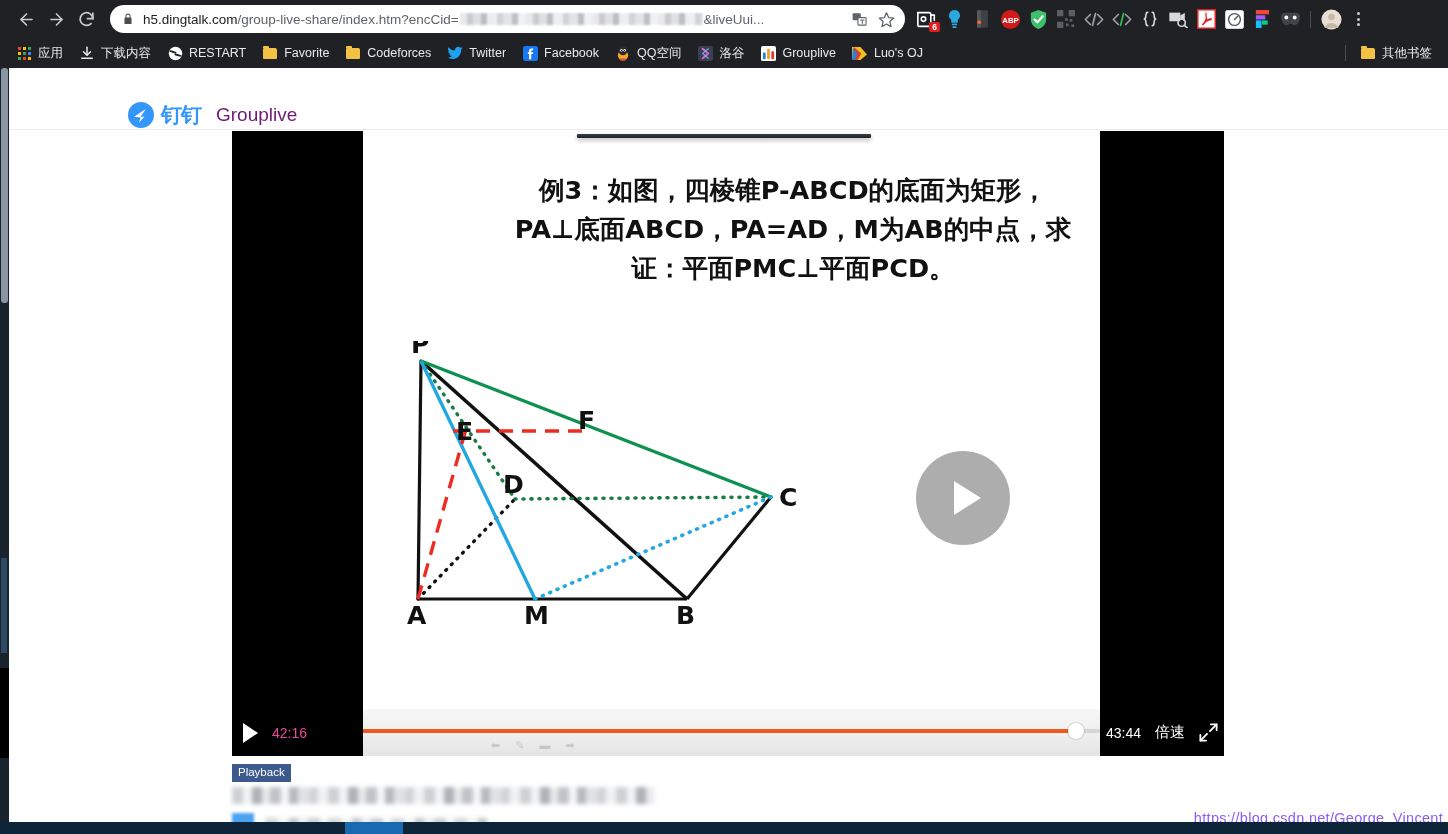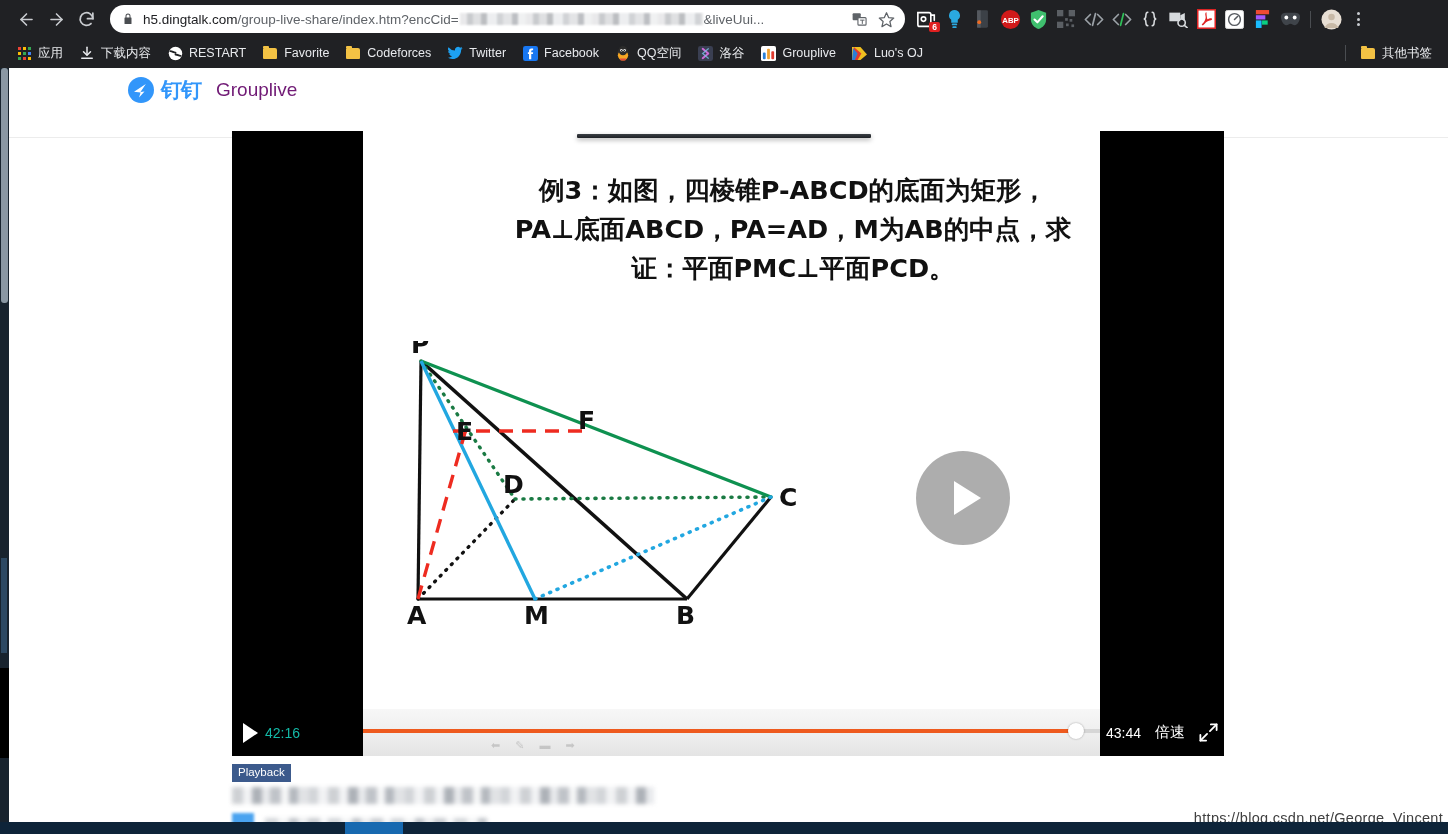--- a/index.html
+++ b/index.html
@@ -148,25 +148,25 @@
     width: 6px; height: 95px;
     background: #2d4963;
   }
   .left-rail-dark {
     position: absolute; left: 0px; top: 600px;
     width: 9px; height: 90px;
     background: #000;
   }
 
   .site-header {
-    position: absolute; left: 9px; top: 8px;
+    position: absolute; left: 9px; top: 0;
     width: 1439px; height: 62px;
     background: #fff;
     border-bottom: 1px solid #ececec;
-    display: flex; align-items: flex-start;
+    display: flex; align-items: flex-end;
   }
   .brand { display: flex; align-items: center; margin-left: 119px; }
   .brand-logo {
     width: 26px; height: 26px; border-radius: 50%;
     background: #3296fa;
     display: flex; align-items: center; justify-content: center;
     flex: 0 0 auto;
   }
   .brand-cn {
     font-size: 21px; font-weight: bold; color: #3296fa;
@@ -240,21 +240,21 @@
     flex: 0 0 auto;
   }
   .btn-play {
     width: 0; height: 0; margin-left: 11px;
     border-left: 15px solid #ffffff;
     border-top: 10px solid transparent;
     border-bottom: 10px solid transparent;
     flex: 0 0 auto;
   }
   .time-cur {
-    color: #14b8a6; font-size: 14px; margin-left: 7px;
+    color: #ec4899; font-size: 14px; margin-left: 14px;
     font-family: "Liberation Sans", sans-serif;
   }
   .ctl-track {
     position: relative;
     flex: 1 1 auto; height: 47px;
     background: linear-gradient(#f7f7f7, #eeeeee 55%, #e4e4e4);
   }
   .progress-line {
     position: absolute; left: 0; top: 20px;
     width: 100%; height: 3.5px; background: #d6d6d6;
@@ -323,21 +323,21 @@
       repeating-linear-gradient(90deg,
         #cdd0d4 0 13px, #f2f3f4 13px 24px, #b7bbc1 24px 33px,
         #e9eaec 33px 43px, #c2c5ca 43px 55px, #f5f6f7 55px 63px);
     filter: blur(2px);
     opacity: .85;
   }
 
   .watermark {
     position: absolute; right: 5px; top: 742px;
     font-size: 14.5px;
-    color: #404040;
+    color: #8b5cf6;
     letter-spacing: .3px;
   }
 
   
   .taskbar {
     position: absolute; left: 0; bottom: 0;
     width: 1448px; height: 12px;
     background: #0e2439;
   }
   .taskbar-active {

